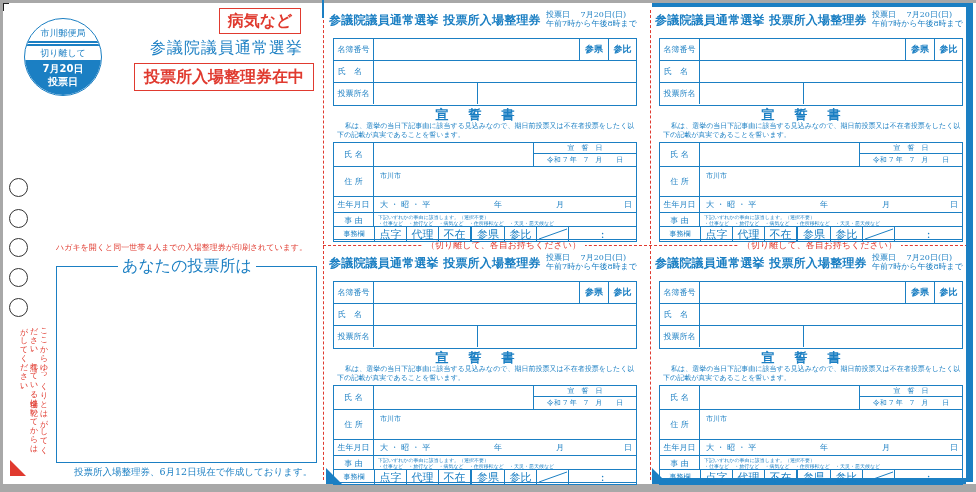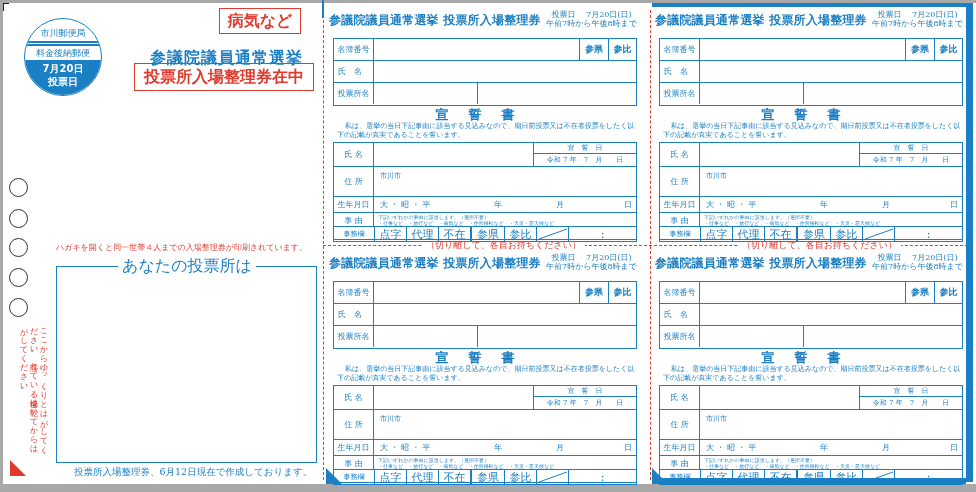--- a/index.html
+++ b/index.html
@@ -16,40 +16,40 @@
   .stamp { position: absolute; left: 24px; top: 18px; width: 78px; height: 78px; border-radius: 50%; border: 1.5px solid #1b7fc3; overflow: hidden; background: #fff; }
   .stamp .s-top { position: absolute; top: 8px; left: 0; width: 100%; text-align: center; font-size: 9px; color: #1b7fc3; }
   .stamp .s-line1 { position: absolute; top: 22px; left: 0; width: 100%; height: 1.5px; background: #1b7fc3; }
   .stamp .s-line2 { position: absolute; top: 25px; left: 0; width: 100%; height: 1.5px; background: #1b7fc3; }
   .stamp .s-mid { position: absolute; top: 28px; left: 0; width: 100%; text-align: center; font-size: 9px; color: #1b7fc3; }
   .stamp .s-blue { position: absolute; top: 41px; left: 0; width: 100%; height: 40px; background: #1b7fc3; color: #fff; text-align: center; font-family: "DejaVu Sans", sans-serif; font-weight: bold; font-size: 10px; line-height: 13px; padding-top: 2px; }
 
   .red-box { position: absolute; border: 1.5px solid #e03a2f; color: #e03a2f; text-align: center; font-weight: bold; }
   .rb1 { left: 219px; top: 8px; width: 82px; height: 26px; font-size: 16px; line-height: 23px; }
   .rb2 { left: 134px; top: 63px; width: 180px; height: 28px; font-size: 16px; line-height: 25px; }
-  .cover-title { position: absolute; left: 150px; top: 48px; font-size: 16px; color: #1b7fc3; font-weight: bold; letter-spacing: 1px; }
+  .cover-title { position: absolute; left: 150px; top: 38px; font-size: 16px; color: #1b7fc3; font-weight: normal; letter-spacing: 1px; }
 
   .punch { position: absolute; left: 9px; width: 19px; height: 19px; border-radius: 50%; border: 1px solid #333; background: #fff; }
 
   .red-note { position: absolute; left: 56px; top: 242px; font-size: 8px; color: #e03a2f; white-space: nowrap; }
   .vote-box { position: absolute; left: 56px; top: 266px; width: 261px; height: 197px; border: 1.5px solid #1b7fc3; }
   .vote-title { position: absolute; left: 118px; top: 256px; padding: 0 4px; background: #fff; font-size: 16px; color: #1b7fc3; font-weight: normal; }
   .vert-note { position: absolute; left: 16px; top: 322px; width: 32px; height: 135px; writing-mode: vertical-rl; font-size: 8px; color: #e03a2f; line-height: 10px; }
   .arrow { position: absolute; left: 10px; top: 460px; width: 0; height: 0; border-left: 16px solid #e03a2f; border-top: 16px solid transparent; }
   .footer-note { position: absolute; left: 74px; top: 466px; font-size: 9.5px; color: #1b7fc3; white-space: nowrap; }
 
   
   .perf-v { position: absolute; width: 0; border-left: 1px dashed #e03a2f; }
   .perf-h { position: absolute; height: 0; border-top: 1px dashed #e03a2f; }
   .cut-text { position: absolute; background: #fff; color: #e03a2f; font-size: 9px; padding: 0 4px; white-space: nowrap; }
 
   
   .ticket { position: absolute; width: 312px; height: 230px; }
   .t-head { position: absolute; left: 2px; top: 4px; font-size: 12px; font-weight: bold; color: #1b7fc3; white-space: nowrap; letter-spacing: 0.2px; }
-  .t-date { position: absolute; right: 2px; top: 2px; font-size: 8px; line-height: 9px; color: #1b7fc3; text-align: center; white-space: nowrap; }
+  .t-date { position: absolute; right: 2px; top: 2px; font-size: 8px; line-height: 9px; color: #1b7fc3; text-align: left; white-space: nowrap; }
   .t-tbl1 { position: absolute; left: 6px; top: 30px; width: 304px; height: 68px; border: 1.5px solid #1b7fc3; }
   .cell { position: absolute; border-color: #1b7fc3; border-style: solid; border-width: 0; font-size: 8px; color: #1b7fc3; display: flex; align-items: center; }
   .lbl { justify-content: center; }
   .t-oath { position: absolute; left: 0; top: 98px; width: 316px; text-align: center; font-size: 13px; font-weight: bold; letter-spacing: 20px; color: #1b7fc3; }
   .t-oath-txt { position: absolute; left: 10px; top: 114px; width: 300px; font-size: 7px; line-height: 9px; color: #1b7fc3; text-indent: 8px; }
   .t-tbl2 { position: absolute; left: 6px; top: 134px; width: 304px; height: 98px; border: 1.5px solid #1b7fc3; }
   .t-tbl3 { position: absolute; left: 6px; top: 218px; width: 304px; height: 16px; border: 1.5px solid #1b7fc3; }
   .t3cell { position: absolute; top: 0; height: 100%; border-left: 1px solid #1b7fc3; font-size: 11px; color: #1b7fc3; display: flex; align-items: center; justify-content: center; }
 
   .rightband-v { position: absolute; left: 966px; top: 7px; width: 7px; height: 475px; background: #1b7fc3; }
@@ -64,21 +64,21 @@
 <div class="frame-top"></div>
 <div class="frame-left"></div>
 <div class="frame-bottom"></div>
 <div class="corner-tl"></div>
 <div class="corner-tl2"></div>
 
 <div class="stamp">
   <div class="s-top">市川郵便局</div>
   <div class="s-line1"></div>
   <div class="s-line2"></div>
-  <div class="s-mid">料金後納郵便</div>
+  <div class="s-mid">切り離して</div>
   <div class="s-blue">
     <div>7月20日</div>
     <div>投票日</div>
   </div>
 </div>
 
 <div class="red-box rb1">病気など</div>
 <div class="cover-title">参議院議員通常選挙</div>
 <div class="red-box rb2">投票所入場整理券在中</div>
 

